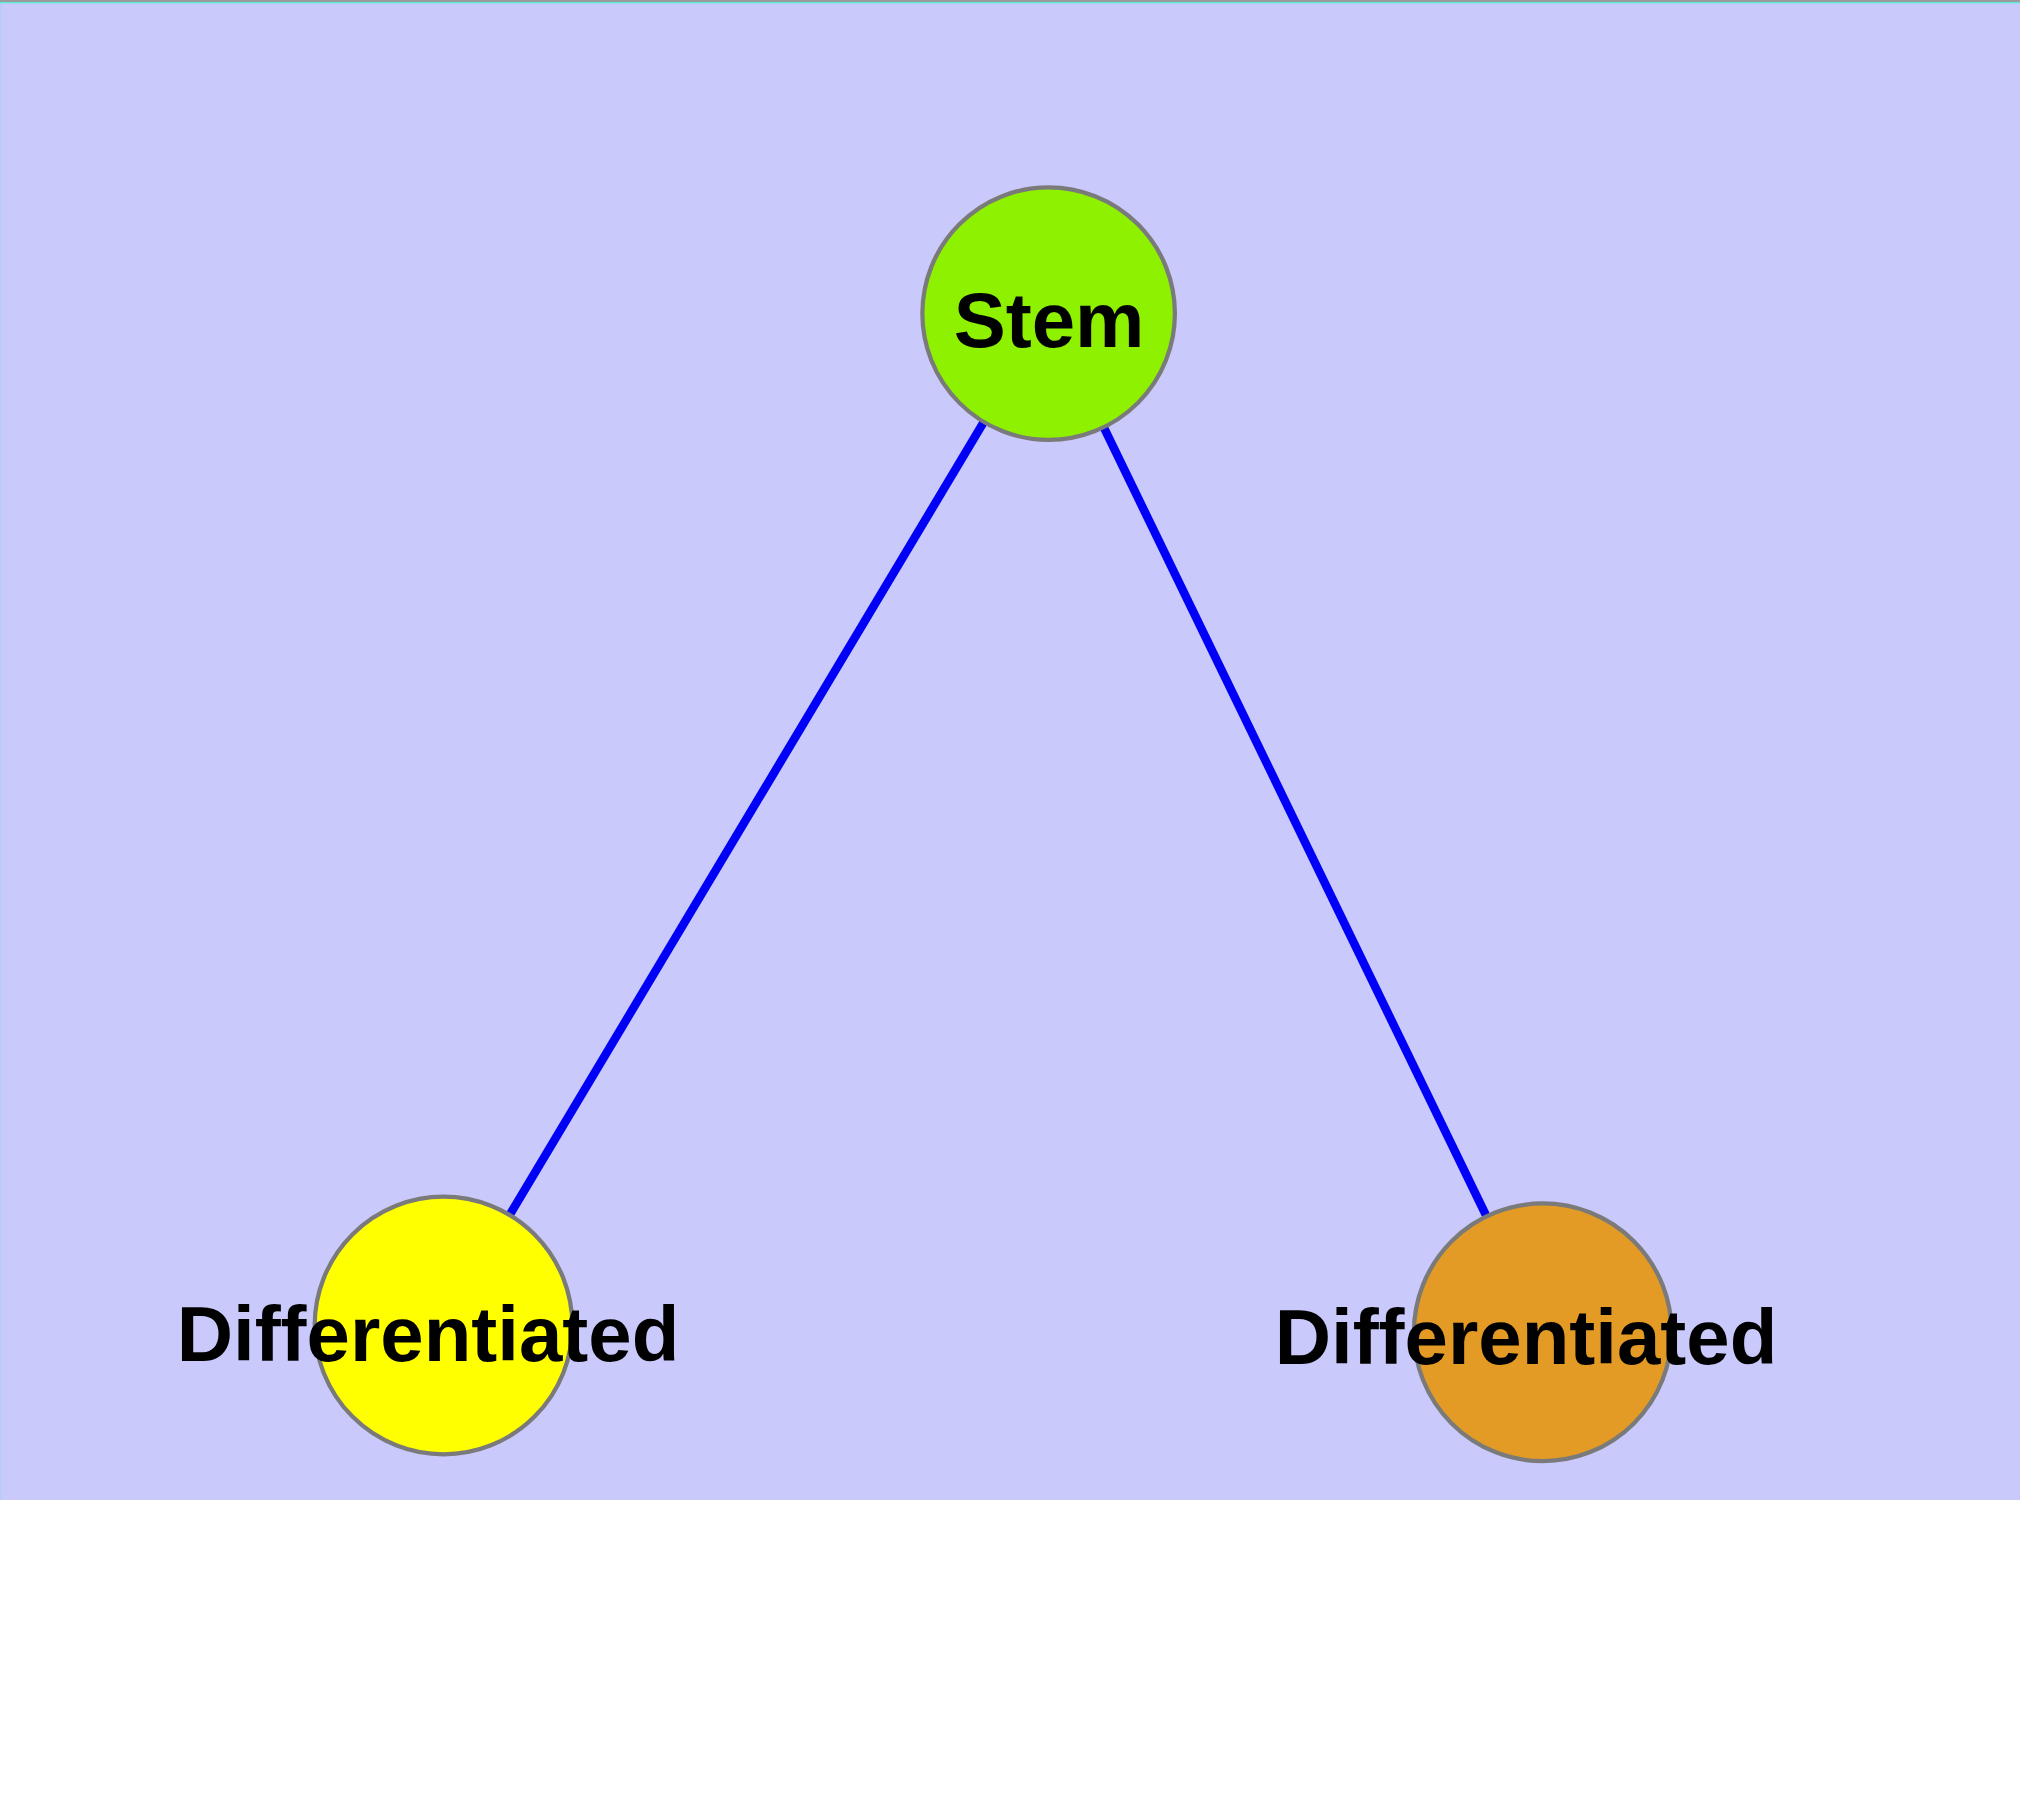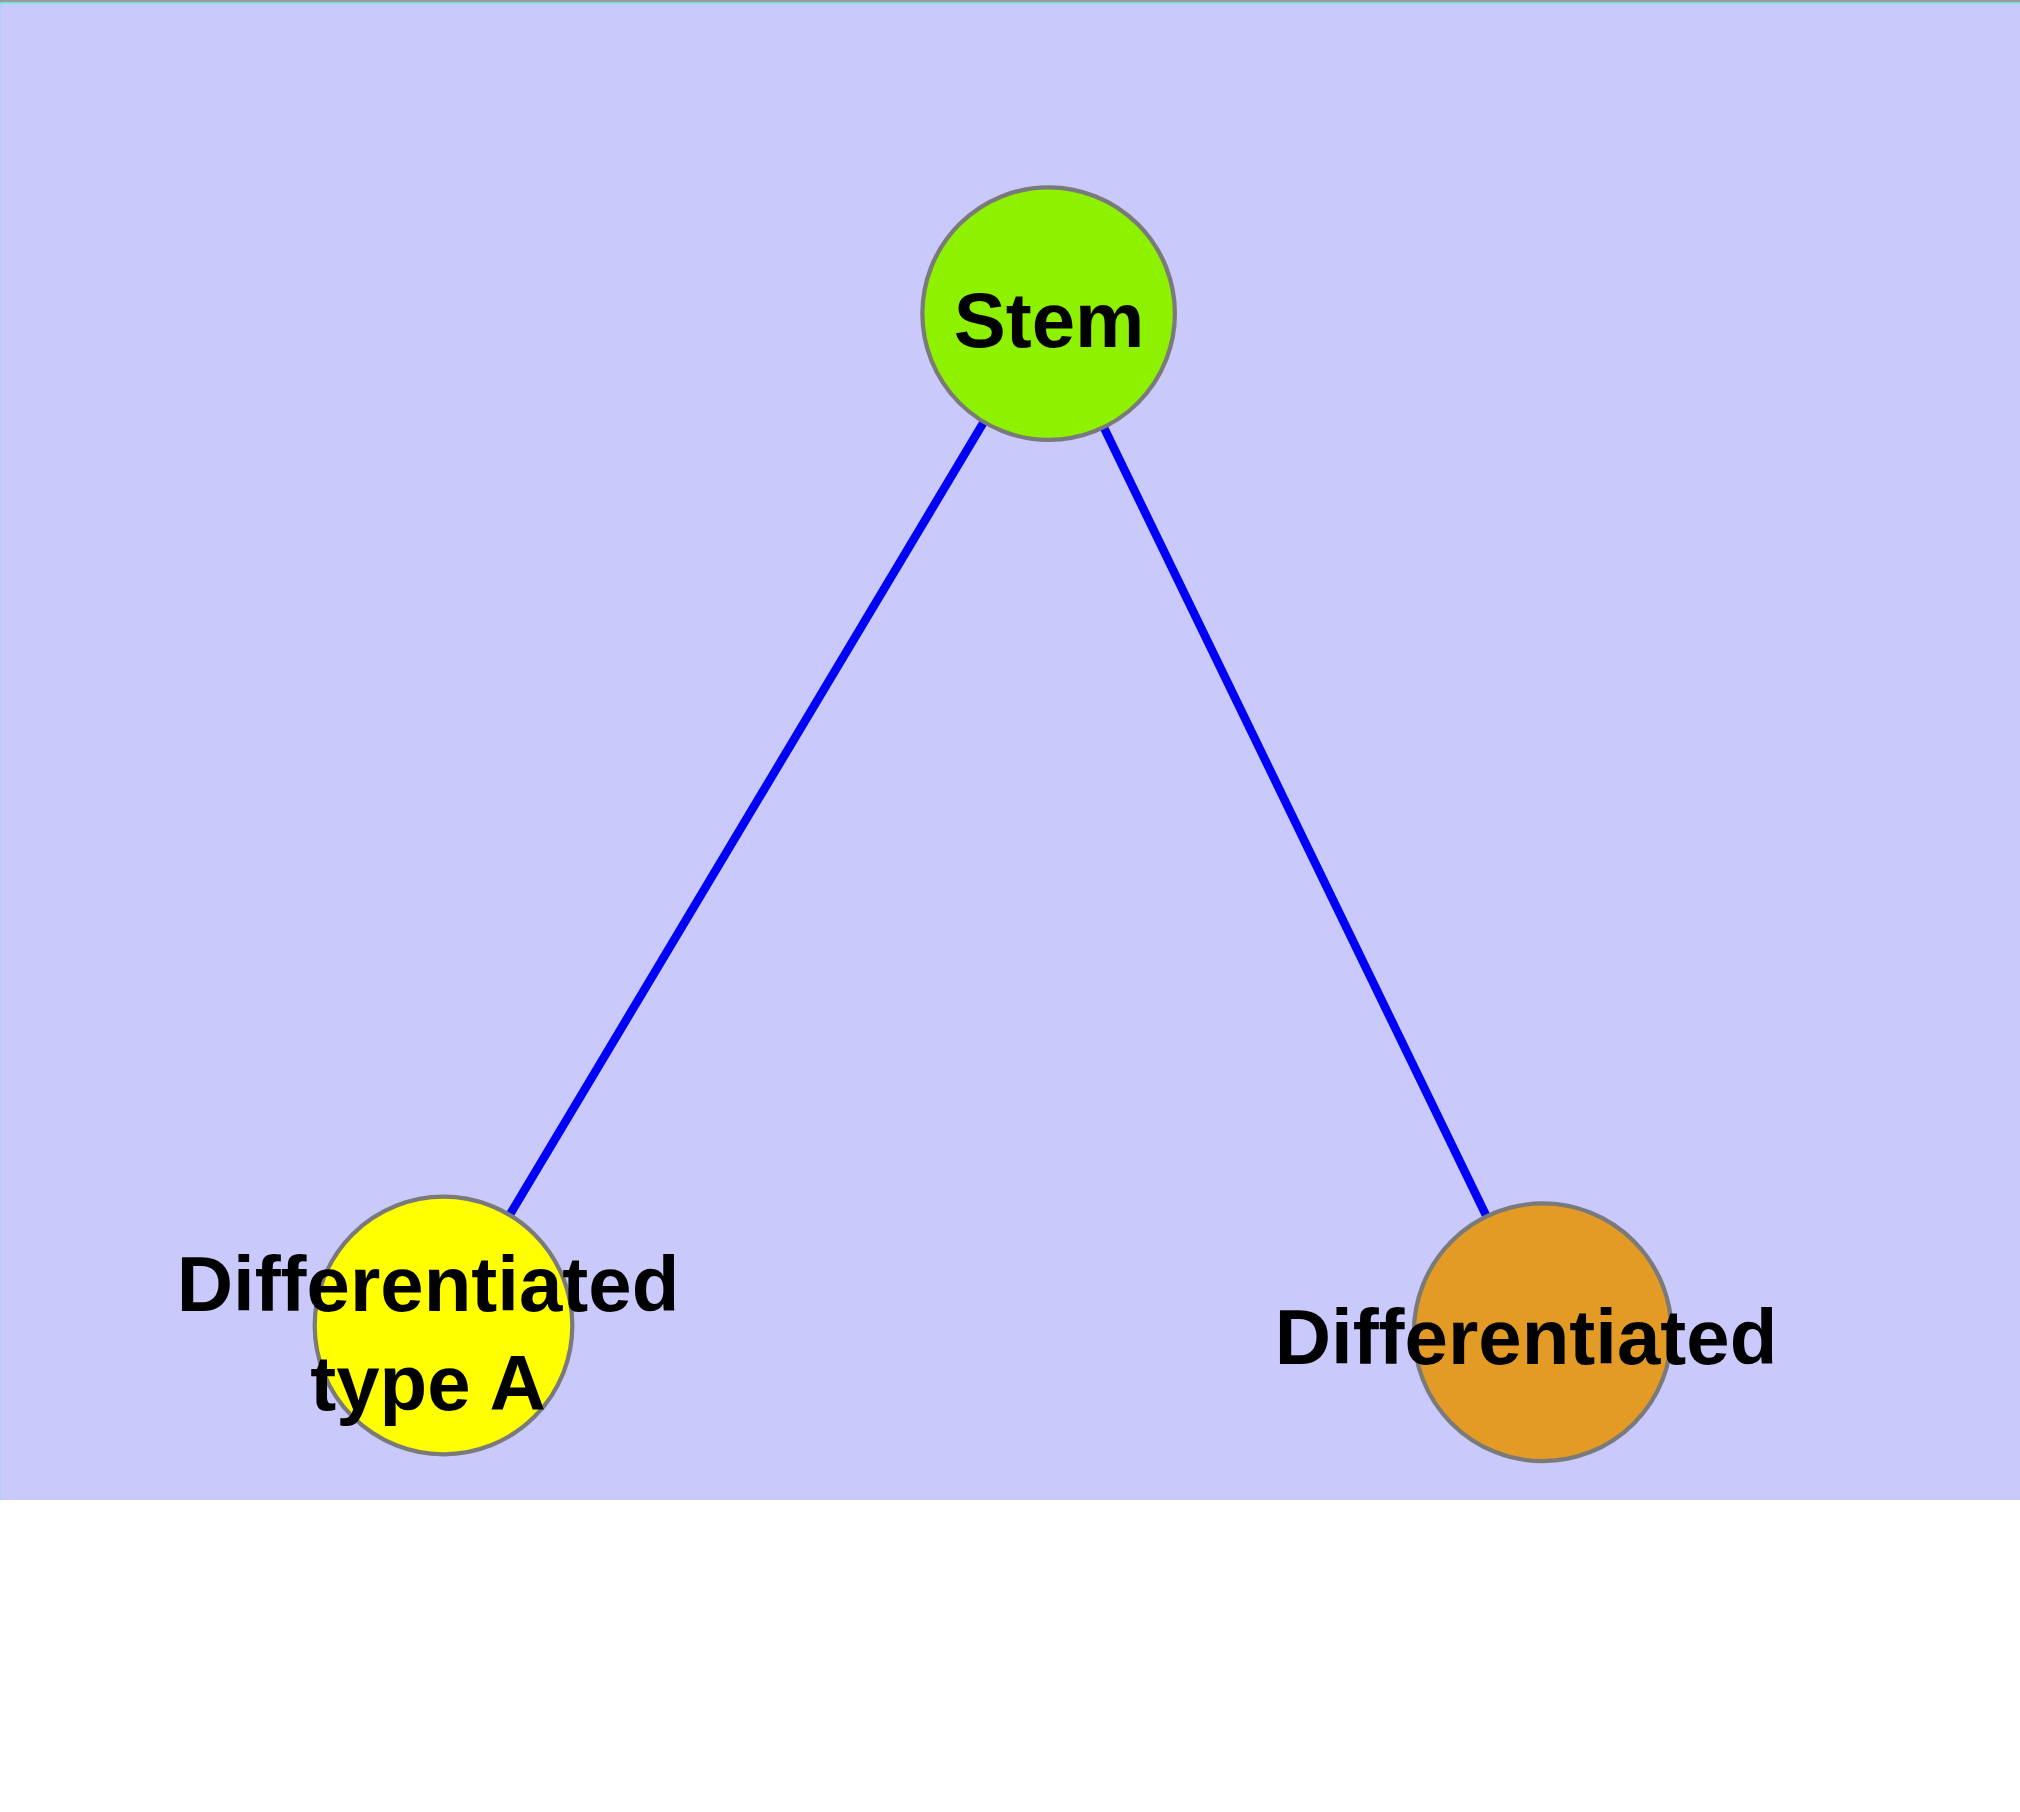--- a/index.html
+++ b/index.html
@@ -80,21 +80,20 @@
 
     <circle class="node-circle" cx="1820" cy="1572" r="152" fill="#E49B25"></circle>
   </svg>
 
   <div class="node-label" style="left:1049px; top:320px;">
     <span class="label-line">Stem</span>
   </div>
 
   <div class="node-label" style="left:428px; top:1334px;">
     <span class="label-line">Differentiated</span>
-    <span class="label-line">type A</span>
   </div>
 
   <div class="node-label" style="left:1526px; top:1337px;">
     <span class="label-line">Differentiated</span>
   </div>
 
 </div>
 
 
 </body></html>

